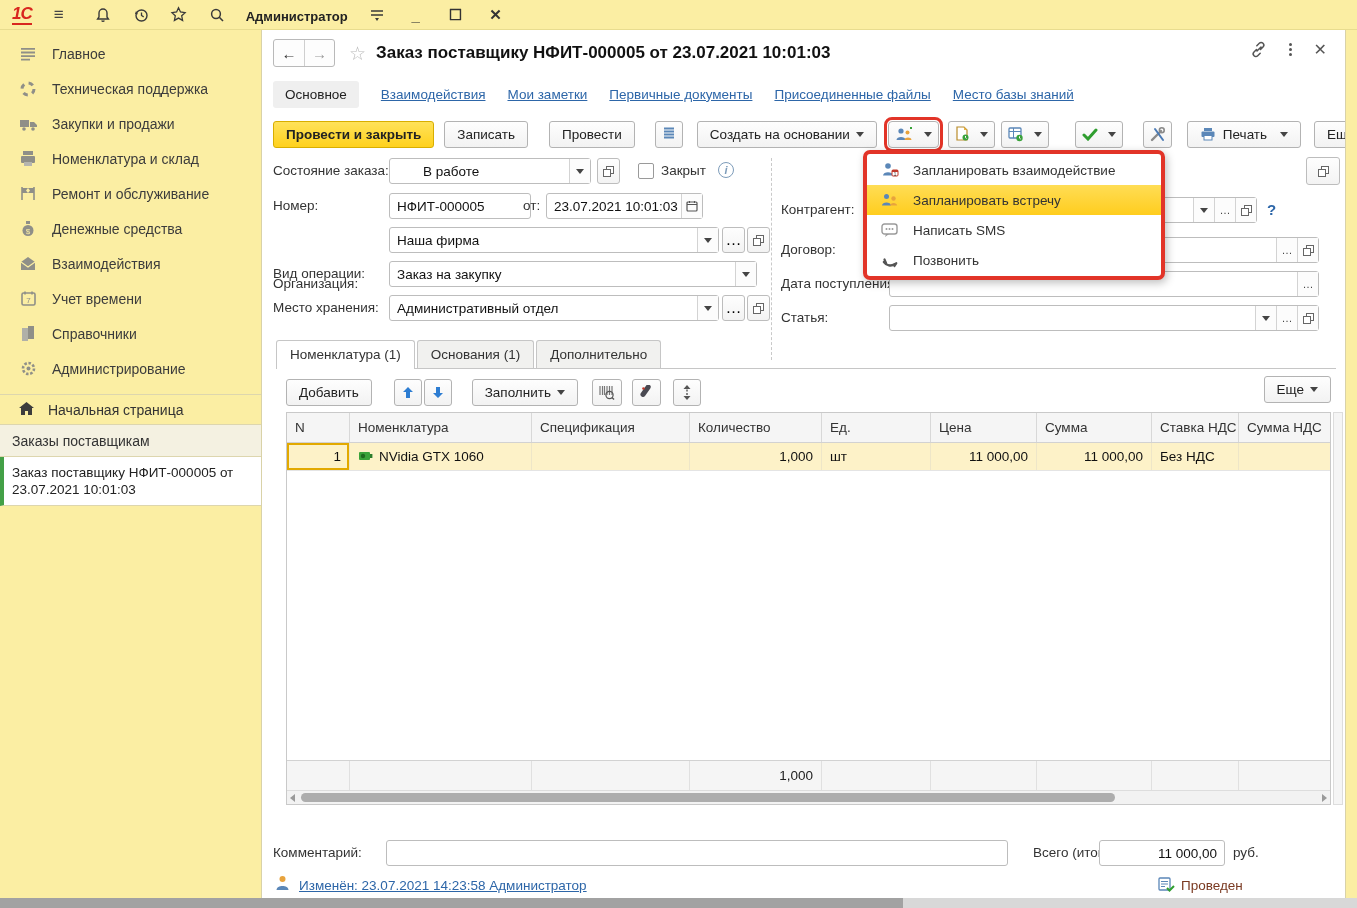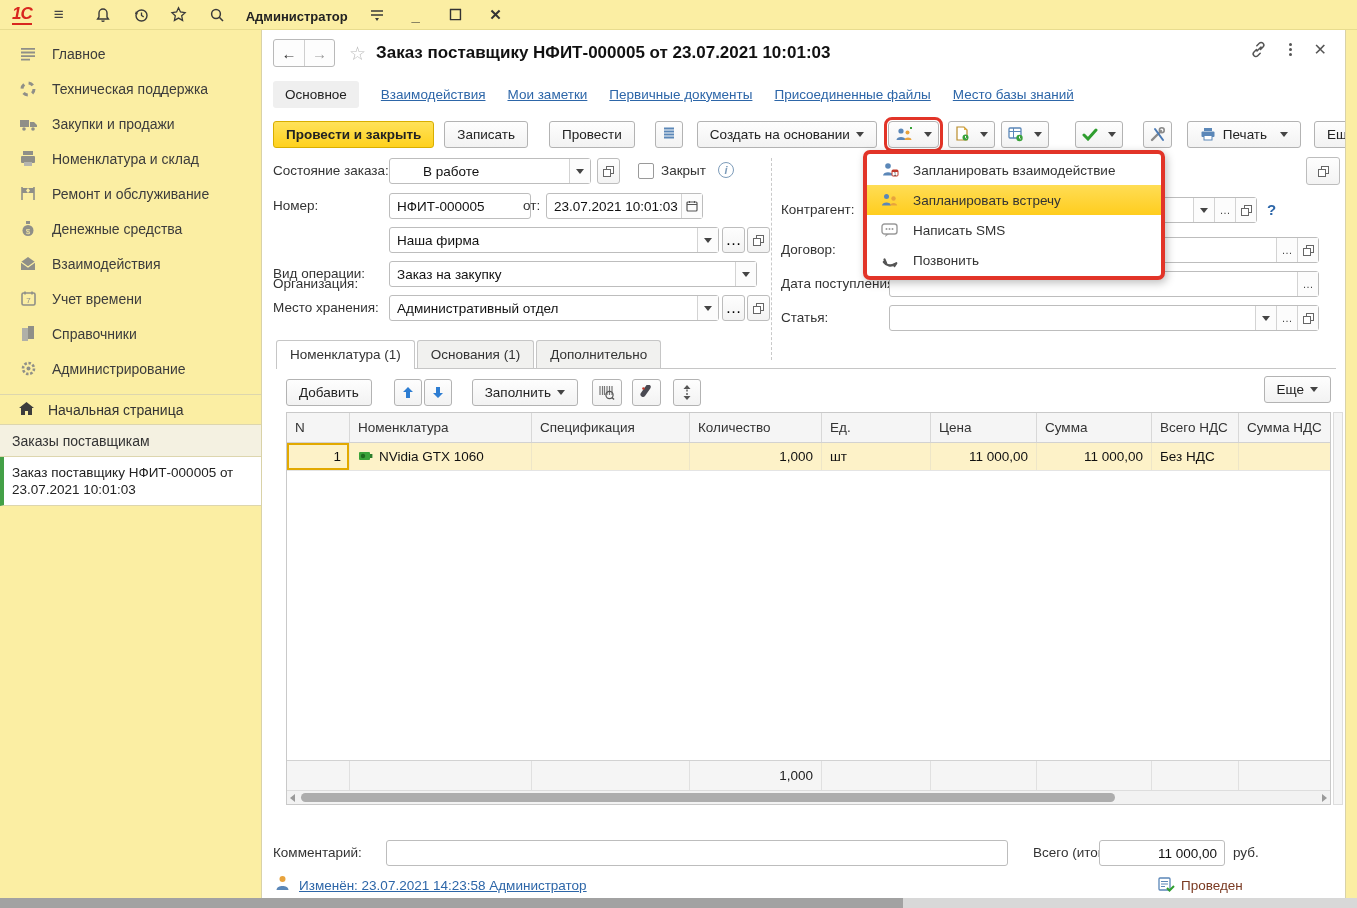--- a/index.html
+++ b/index.html
@@ -628,21 +628,21 @@
 
     <div class="grid">
       <div class="g-row g-head">
         <span class="cell">N</span>
         <span class="cell">Номенклатура</span>
         <span class="cell">Спецификация</span>
         <span class="cell">Количество</span>
         <span class="cell">Ед.</span>
         <span class="cell">Цена</span>
         <span class="cell">Сумма</span>
-        <span class="cell">Всего НДС</span>
+        <span class="cell">Ставка НДС</span>
         <span class="cell" style="border-right:none;">Сумма НДС</span>
       </div>
       <div class="g-row g-data">
         <span class="cell num sel-cell">1</span>
         <span class="cell">
           <span style="margin-right:6px;">
               <svg width="15" height="11" viewBox="0 0 15 11">
                 <rect x="1" y="1" width="11" height="8" rx="1" fill="#3aa33a"></rect>
                 <rect x="12" y="3" width="2.4" height="4" fill="#2c7d2c"></rect>
                 <circle cx="5" cy="5" r="2.2" fill="#1f6b1f"></circle>

